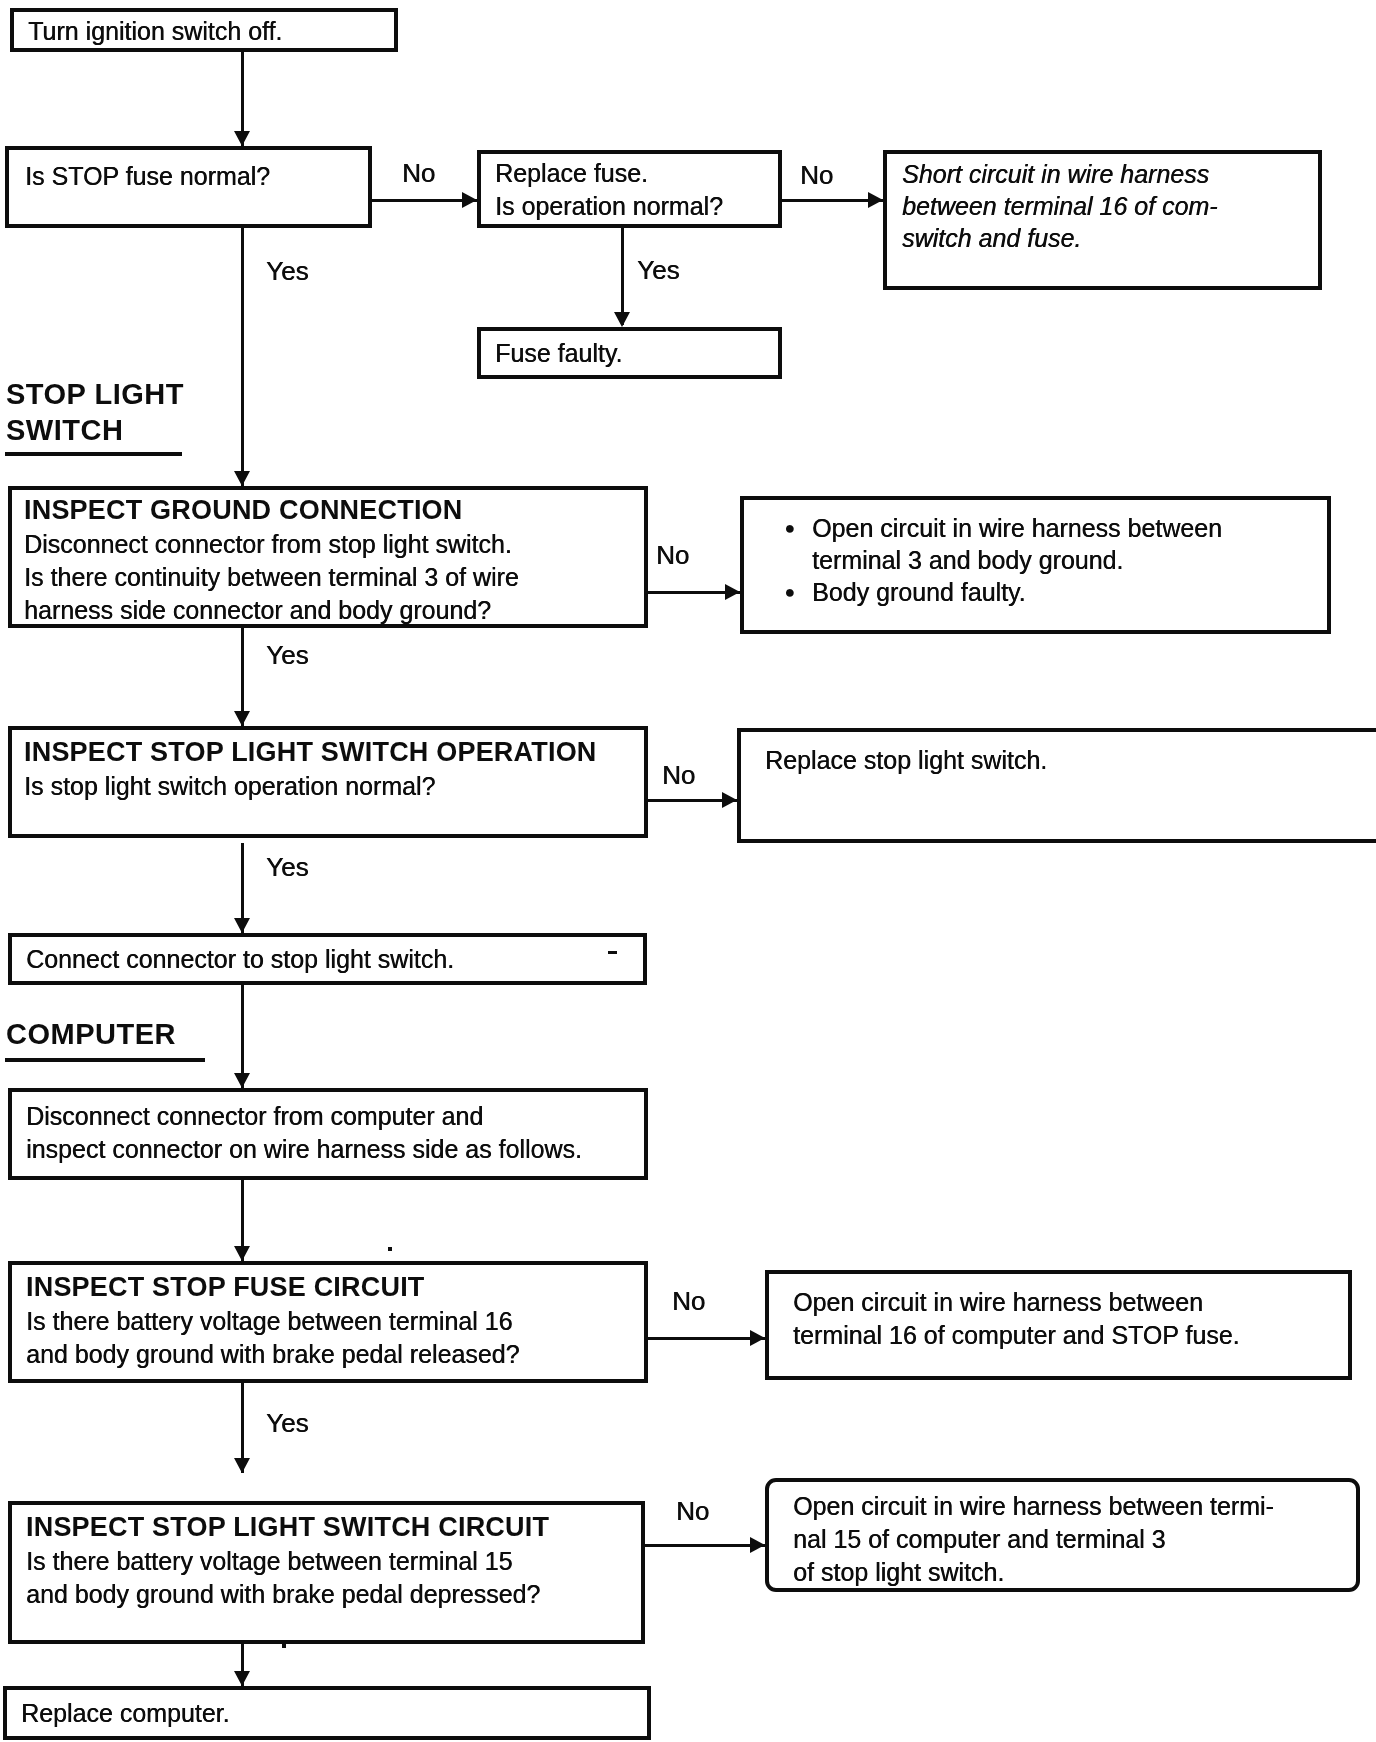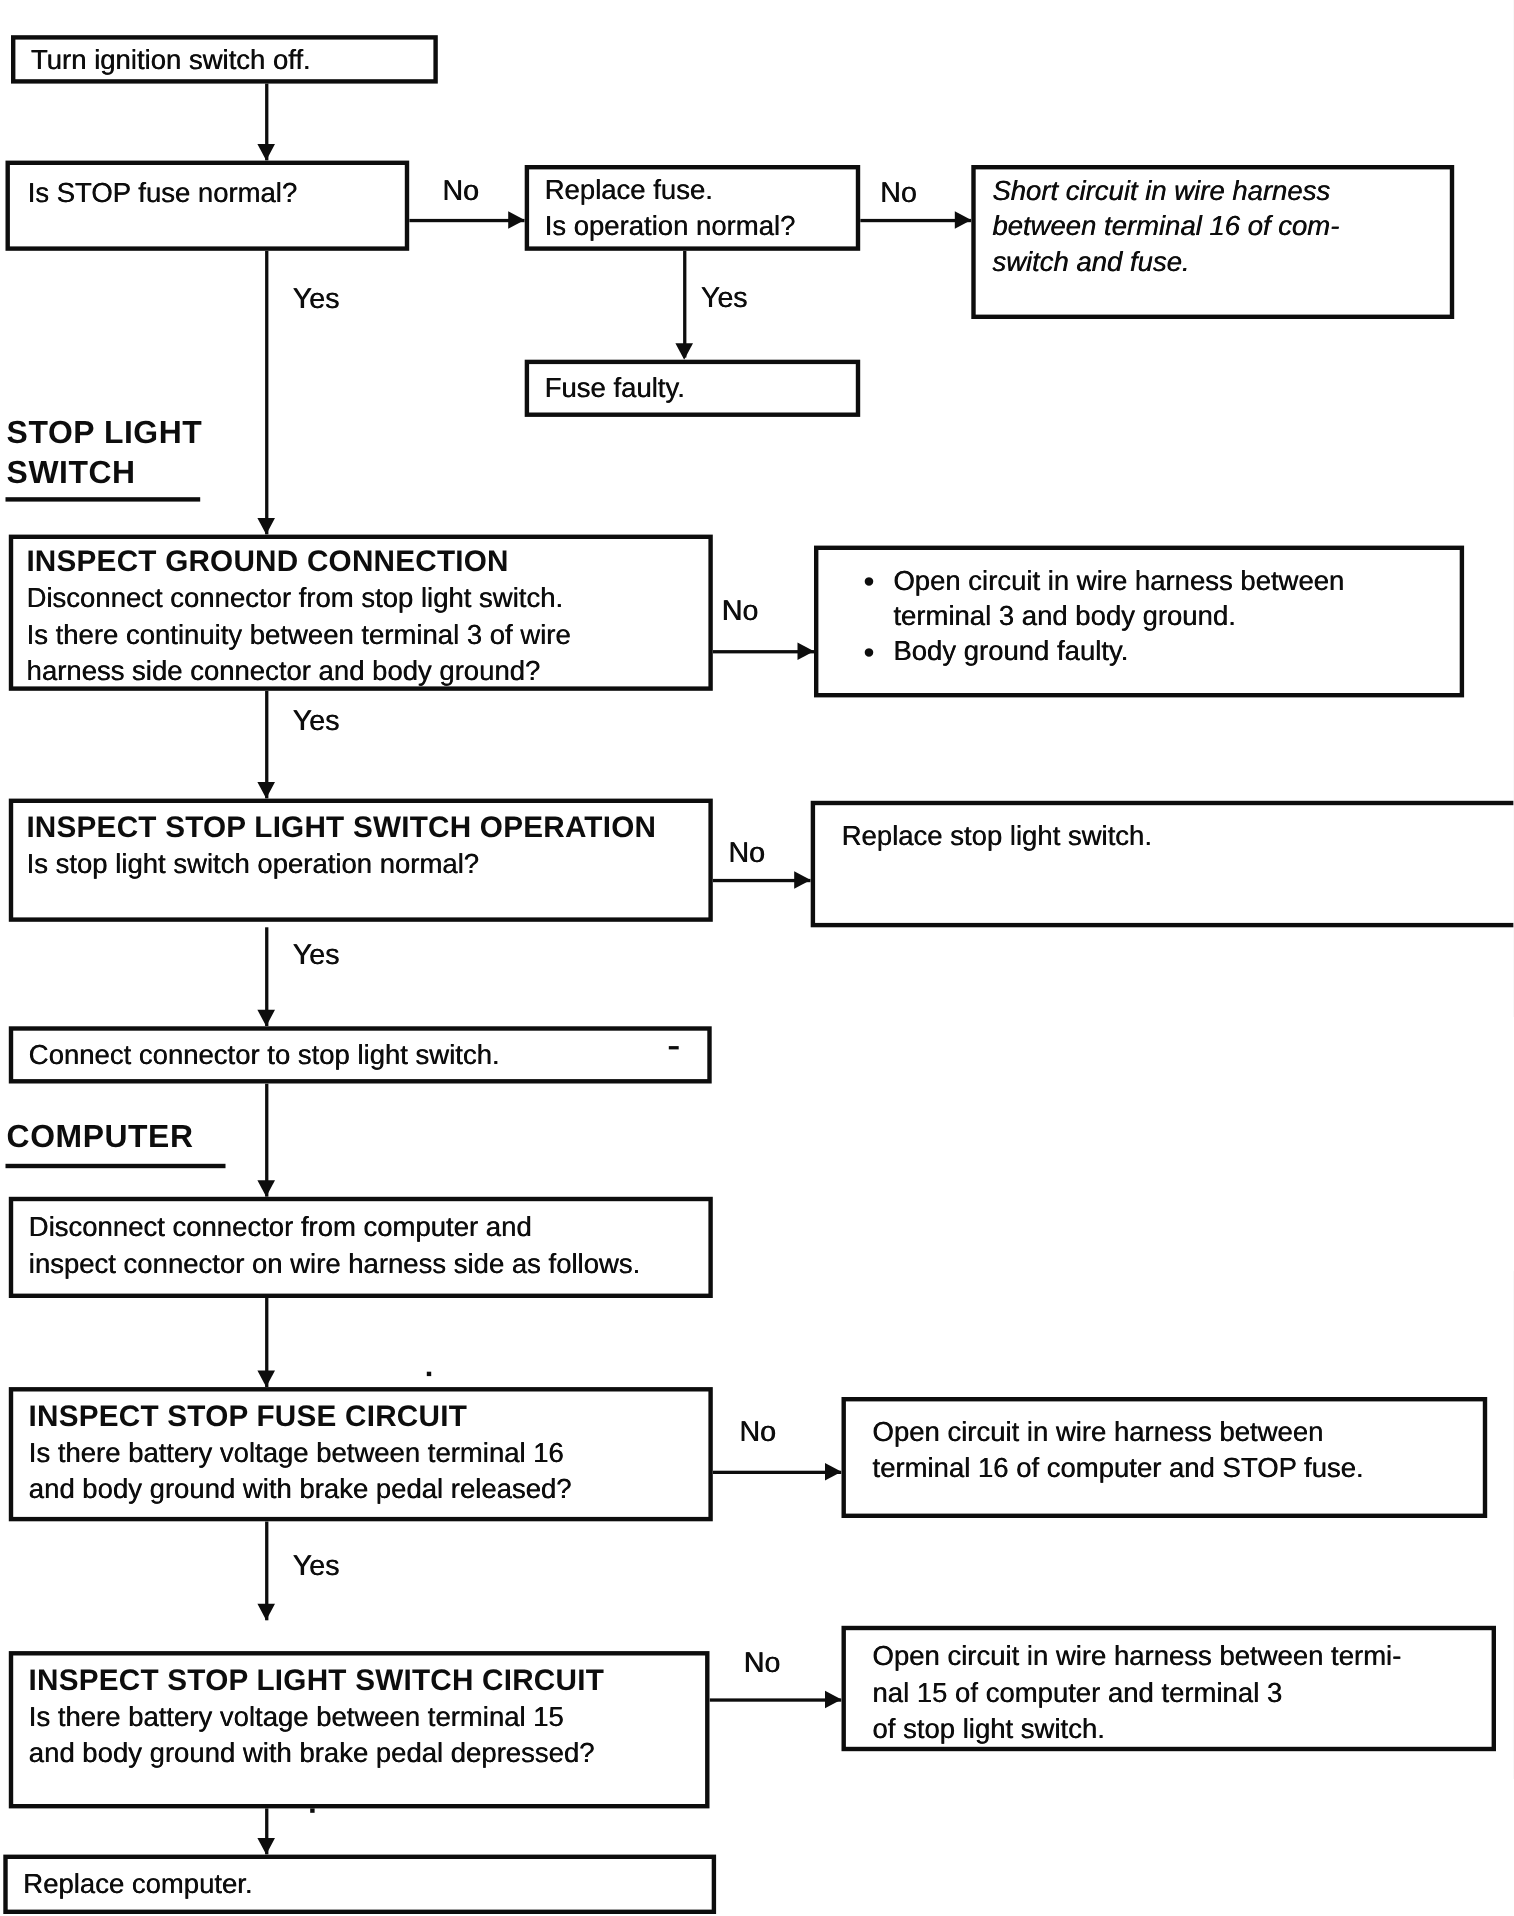--- a/index.html
+++ b/index.html
@@ -146,21 +146,21 @@
     <div>STOP LIGHT</div>
     <div>SWITCH</div>
   </div>
   <div class="underbar" style="left:5px;top:452px;width:177px;"></div>
 
   <div class="section-label" style="left:6px;top:1016px;">
     <div>COMPUTER</div>
   </div>
   <div class="underbar" style="left:5px;top:1058px;width:200px;"></div>
 
-  <div class="node" style="left:10px;top:8px;width:388px;height:44px;padding:3px 6px 0 14px;margin-top:24px;">
+  <div class="node" style="left:10px;top:8px;width:388px;height:44px;padding:3px 6px 0 14px;">
     <div class="ln">Turn ignition switch off.</div>
   </div>
 
   <div class="node" style="left:5px;top:146px;width:367px;height:82px;padding:10px 6px 0 16px;">
     <div class="ln">Is STOP fuse normal?</div>
   </div>
 
   <div class="node" style="left:477px;top:150px;width:305px;height:78px;padding:3px 4px 0 14px;">
     <div class="ln">Replace fuse.</div>
     <div class="ln">Is operation normal?</div>
@@ -227,21 +227,21 @@
     <div class="ln">Open circuit in wire harness between</div>
     <div class="ln">terminal 16 of computer and STOP fuse.</div>
   </div>
 
   <div class="node" style="left:8px;top:1473px;width:637px;height:143px;padding:4px 2px 0 14px;margin-top:28px;">
     <div class="title">INSPECT STOP LIGHT SWITCH CIRCUIT</div>
     <div class="ln">Is there battery voltage between terminal 15</div>
     <div class="ln">and body ground with brake pedal depressed?</div>
   </div>
 
-  <div class="node" style="left:765px;top:1478px;width:595px;height:114px;padding:8px 2px 0 24px;">
+  <div class="node" style="left:765px;top:1478px;width:595px;height:114px;padding:8px 2px 0 24px;border-radius:11px;">
     <div class="ln">Open circuit in wire harness between termi-</div>
     <div class="ln">nal 15 of computer and terminal 3</div>
     <div class="ln">of stop light switch.</div>
   </div>
 
   <div class="node" style="left:3px;top:1686px;width:648px;height:54px;padding:7px 2px 0 14px;">
     <div class="ln">Replace computer.</div>
   </div>
 
   <div class="artifact" style="left:608px;top:951px;width:9px;height:3px;"></div>

